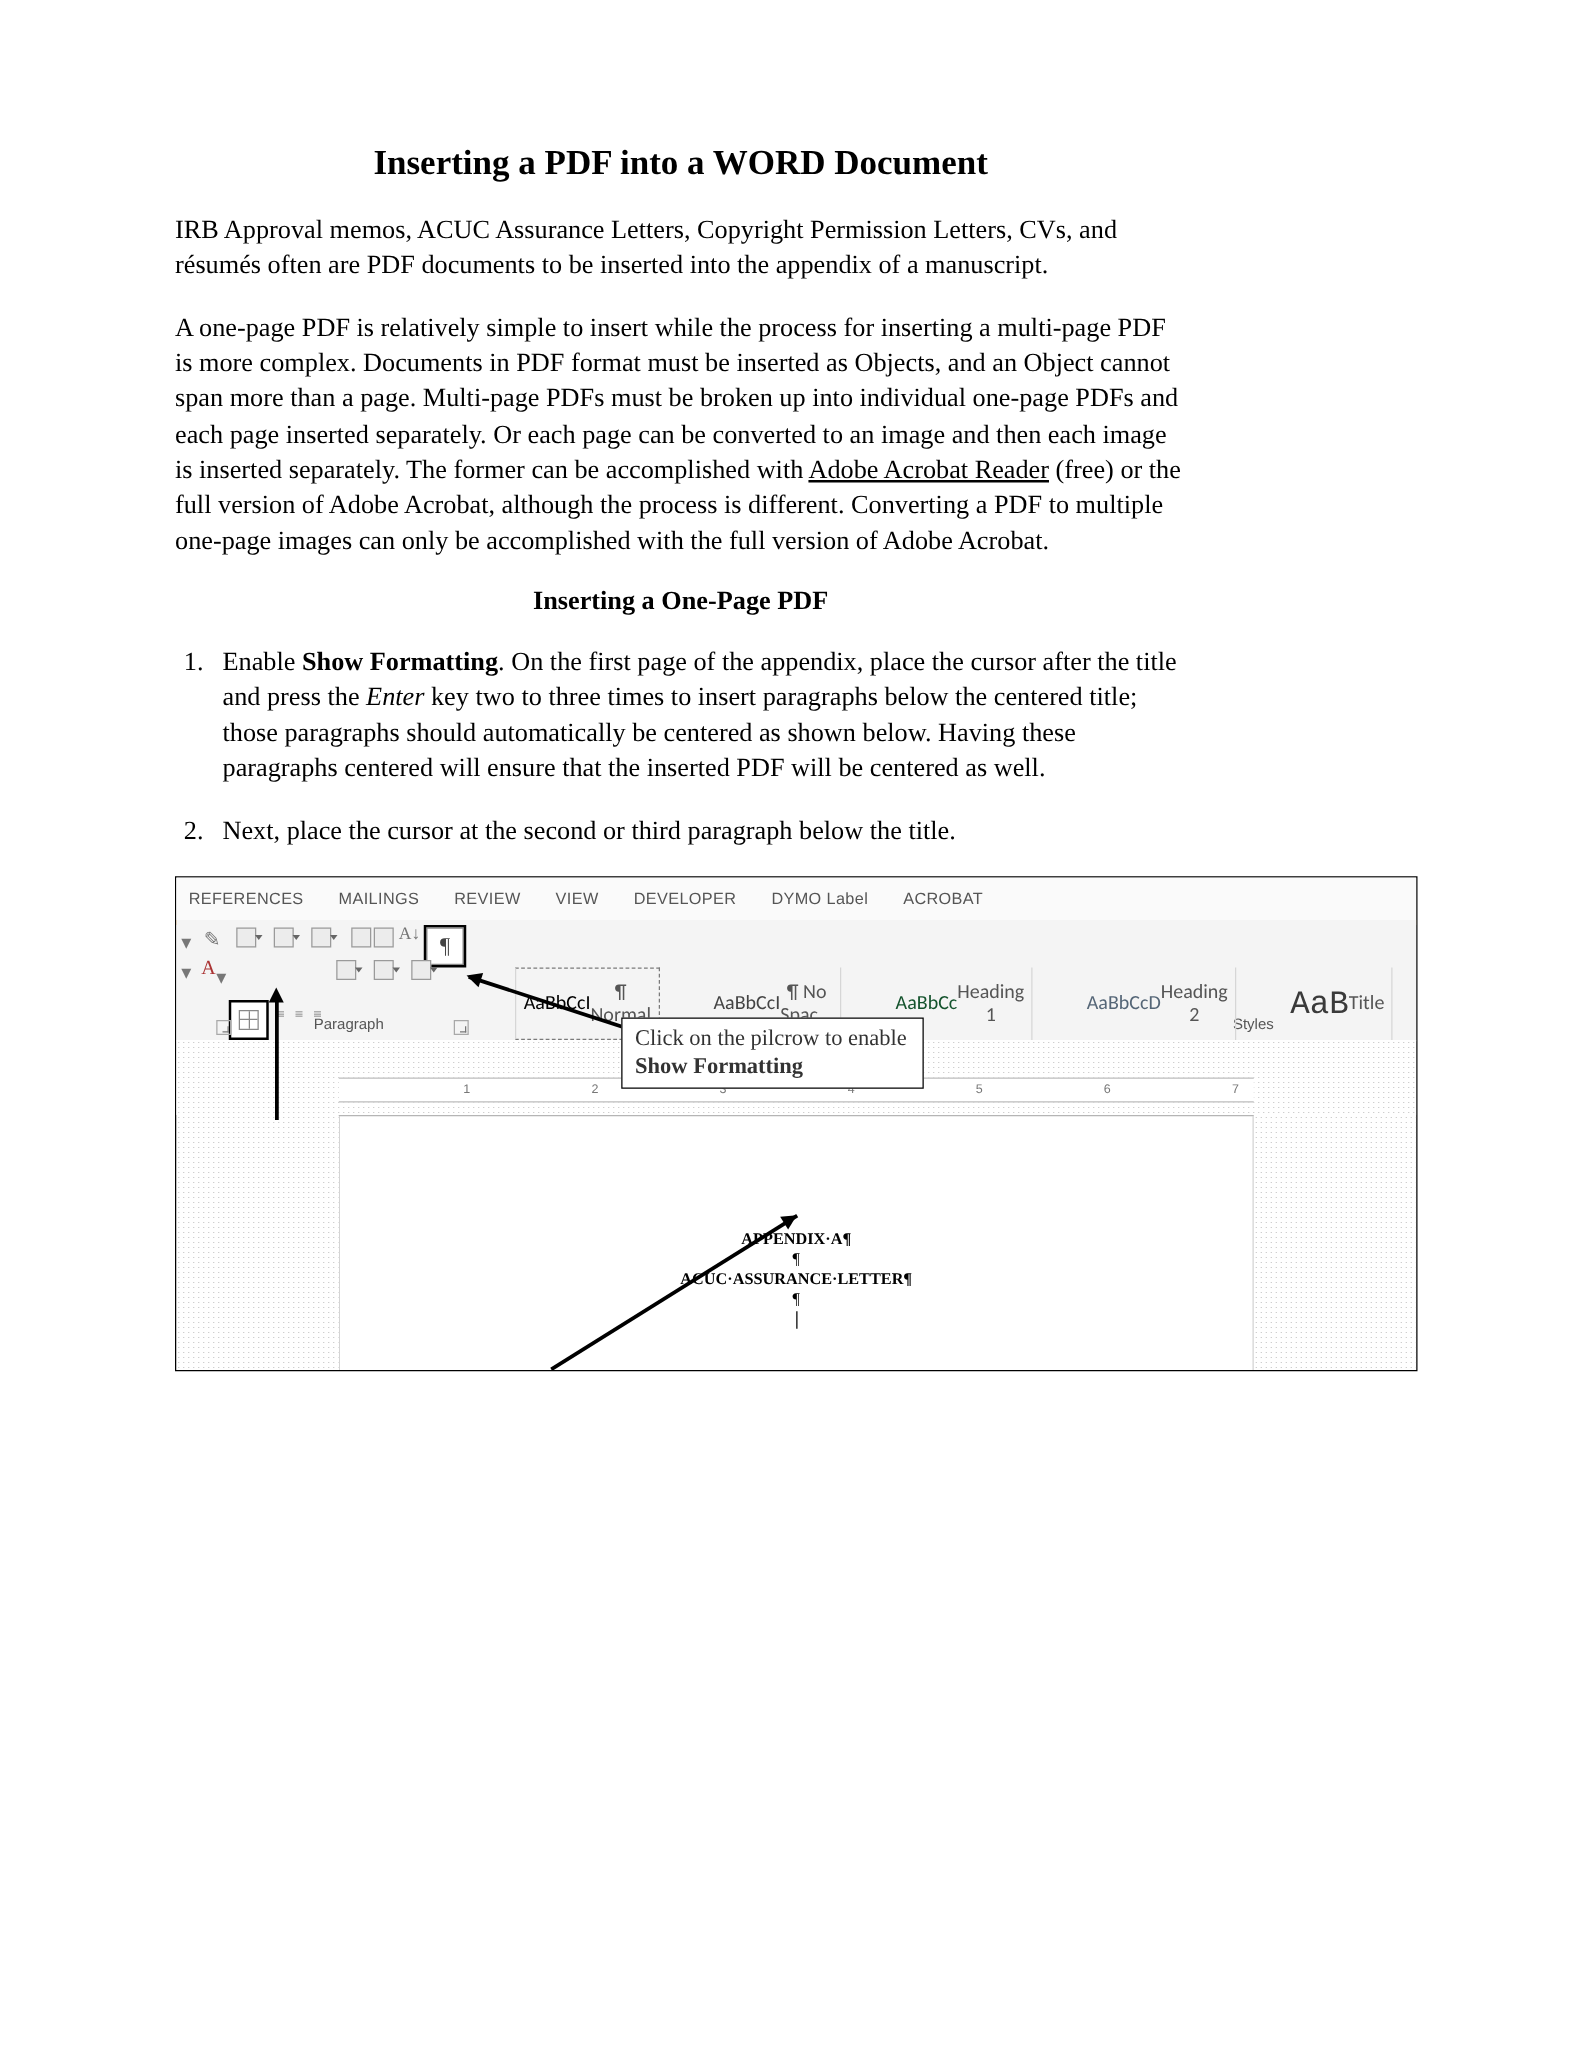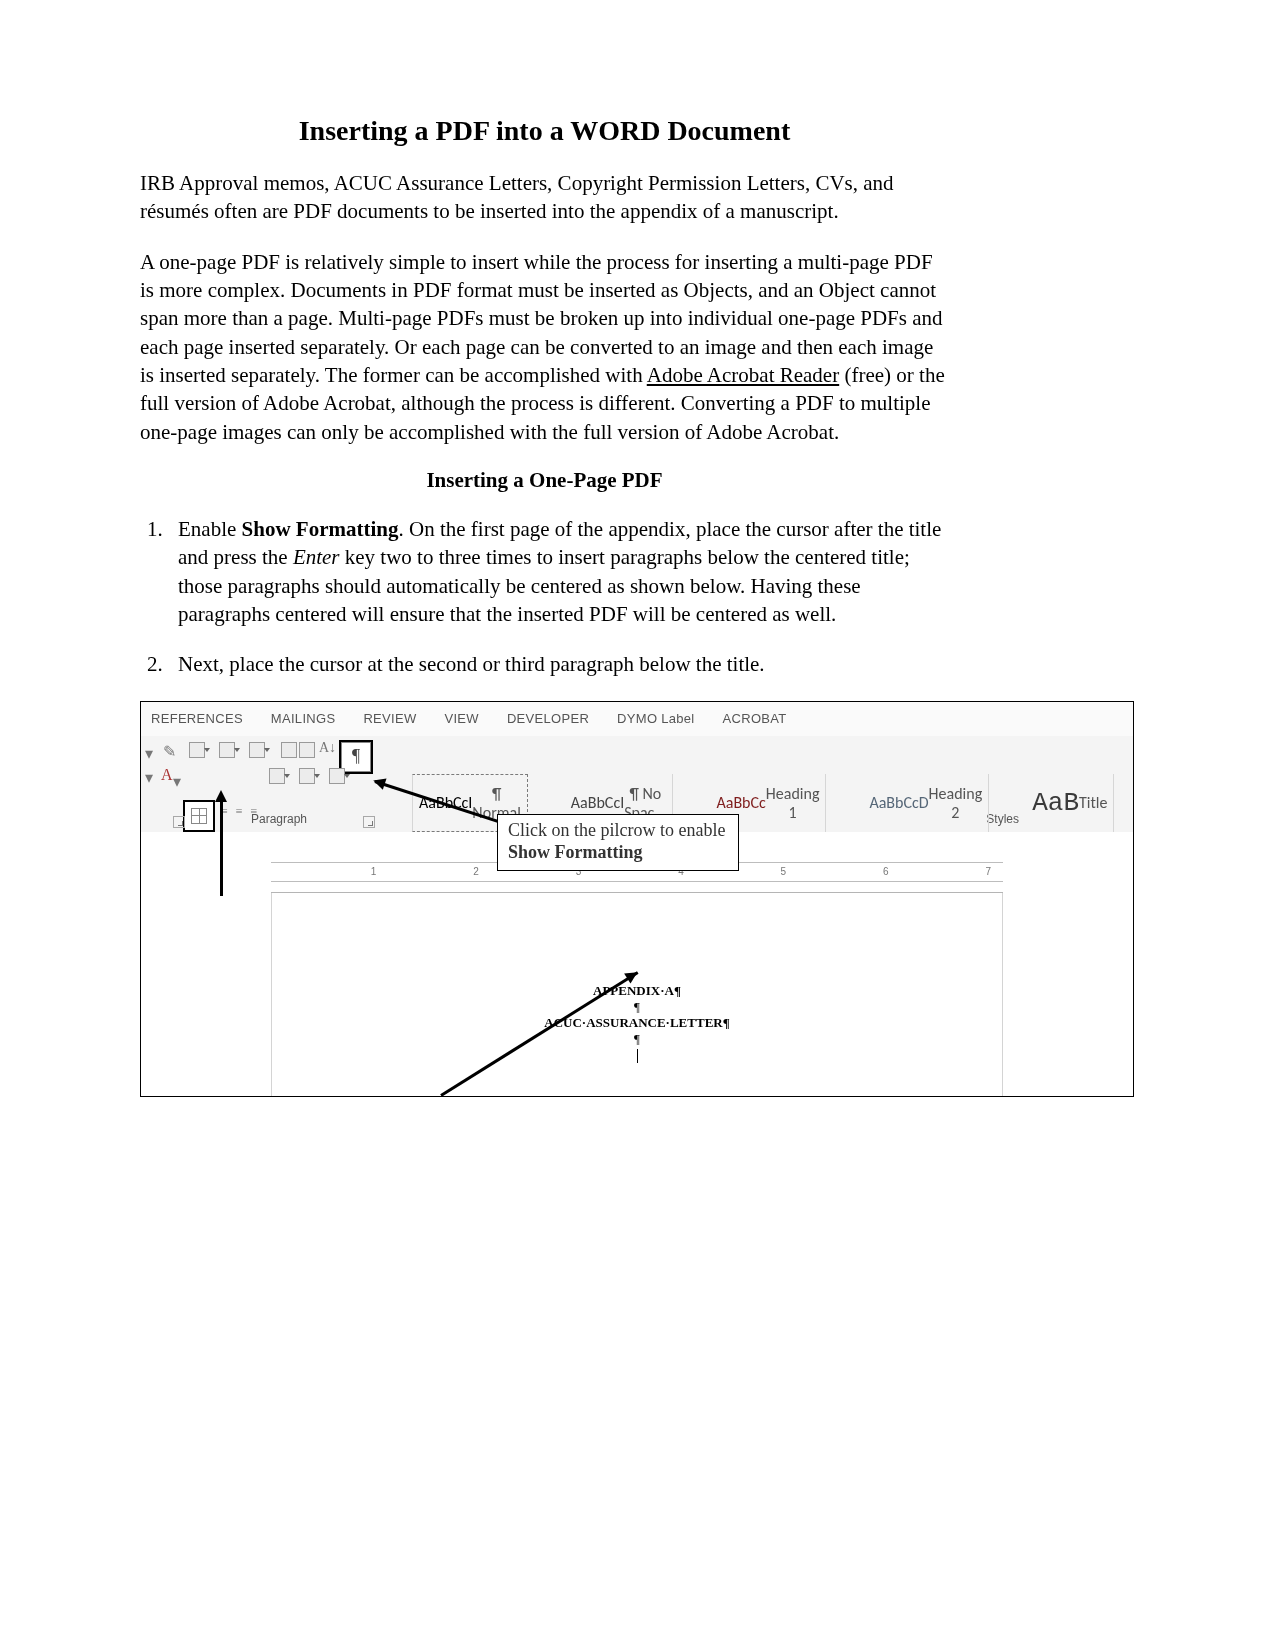--- a/index.html
+++ b/index.html
@@ -390,21 +390,21 @@
         <div class="styles-gallery">
           <div class="style-item normal-sel first-border">
             <span class="sample">AaBbCcI</span>
             <span class="name">¶ Normal</span>
           </div>
           <div class="style-item">
             <span class="sample">AaBbCcI</span>
             <span class="name">¶ No Spac...</span>
           </div>
           <div class="style-item">
-            <span class="sample" style="color:#7f1d1d;">AaBbCc</span>
+            <span class="sample" style="color:#14532d;">AaBbCc</span>
             <span class="name">Heading 1</span>
           </div>
           <div class="style-item">
             <span class="sample" style="color:#567;">AaBbCcD</span>
             <span class="name">Heading 2</span>
           </div>
           <div class="style-item">
             <span class="sample big">AaB</span>
             <span class="name">Title</span>
           </div>

